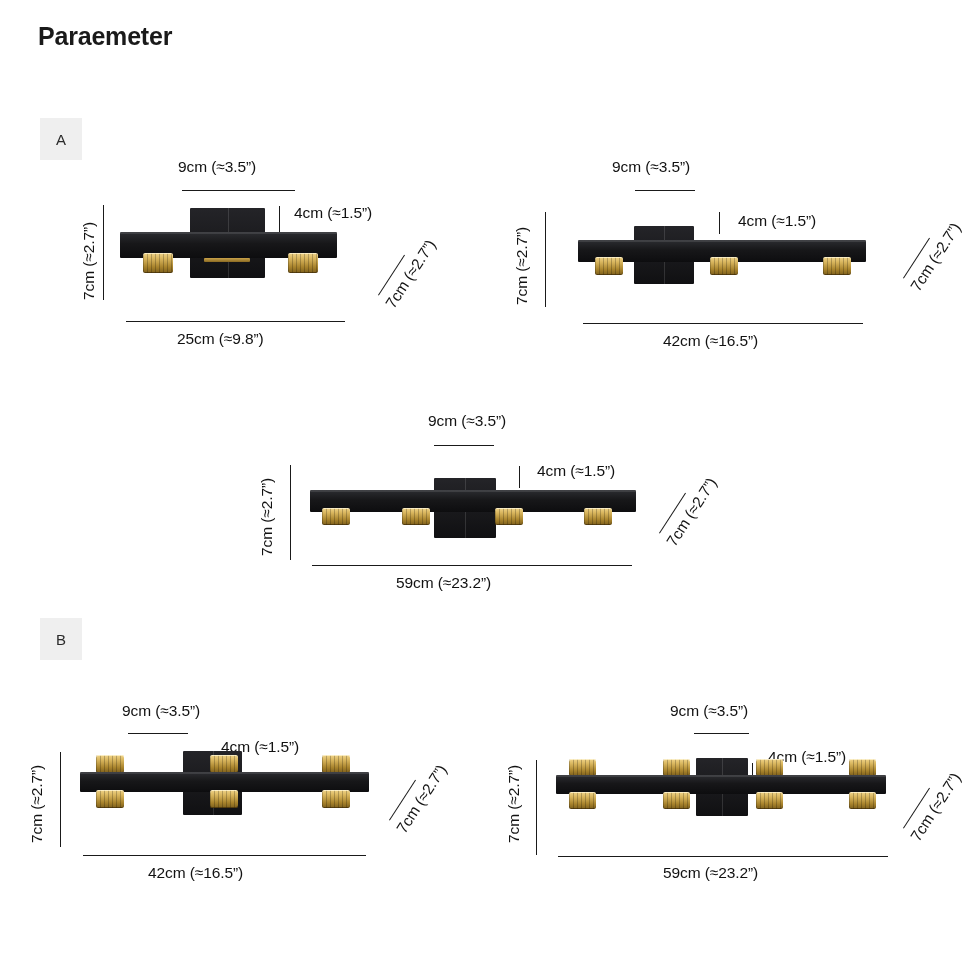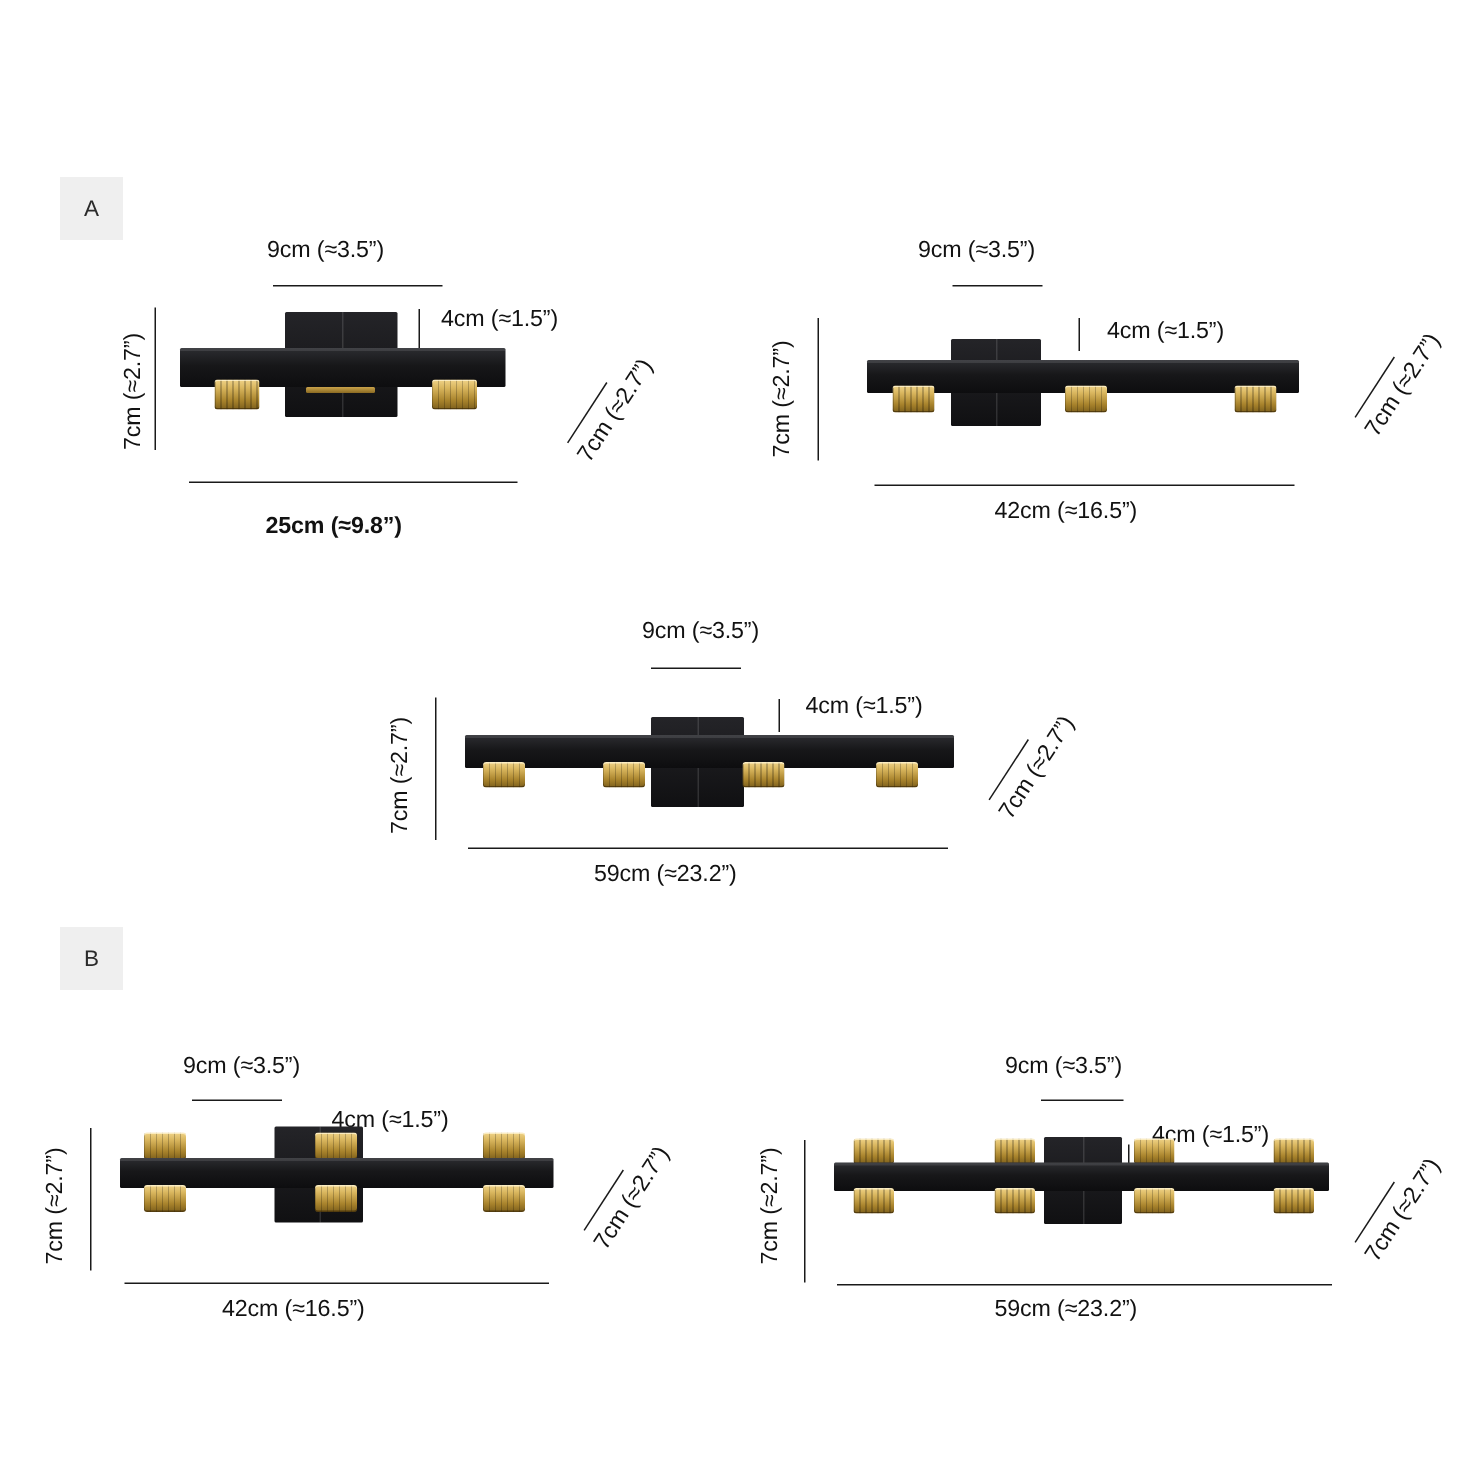--- a/index.html
+++ b/index.html
@@ -96,20 +96,21 @@
   .dim-text.rot-diag{
     transform:rotate(-57deg);
     transform-origin:left top;
   }
 </style>
 </head>
 <body>
 
 <div class="page">
 
+  <div class="page-title">Paraemeter</div>
 
   <div class="group-badge" style="left:40px;top:118px;">
     <span>A</span>
   </div>
 
   <div class="diagram" style="left:0;top:0;width:470px;height:380px;">
 
     <div class="dim-text" style="left:178px;top:158px;">9cm (≈3.5”)</div>
     <div class="dim-line-h" style="left:182px;top:190px;width:113px;"></div>
 
@@ -124,21 +125,21 @@
 
     <div class="plate" style="left:190px;top:208px;width:75px;height:70px;">
       <div class="seam"></div>
       <div class="clip" style="left:14px;bottom:16px;width:46px;"></div>
     </div>
     <div class="bar" style="left:120px;top:232px;width:217px;height:26px;"></div>
     <div class="lamp down" style="left:143px;top:253px;width:30px;height:20px;"></div>
     <div class="lamp down" style="left:288px;top:253px;width:30px;height:20px;"></div>
 
     <div class="dim-line-h" style="left:126px;top:321px;width:219px;"></div>
-    <div class="dim-text" style="left:177px;top:342px;font-weight:bold;">25cm (≈9.8”)</div>
+    <div class="dim-text" style="left:177px;top:330px;">25cm (≈9.8”)</div>
   </div>
 
   <div class="diagram" style="left:0;top:0;width:980px;height:380px;">
 
     <div class="dim-text" style="left:612px;top:158px;">9cm (≈3.5”)</div>
     <div class="dim-line-h" style="left:635px;top:190px;width:60px;"></div>
 
     <div class="dim-tick" style="left:719px;top:212px;height:22px;"></div>
     <div class="dim-text" style="left:738px;top:212px;">4cm (≈1.5”)</div>
 

